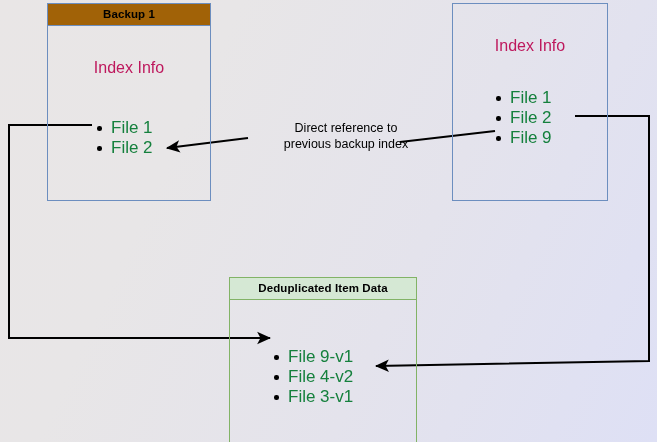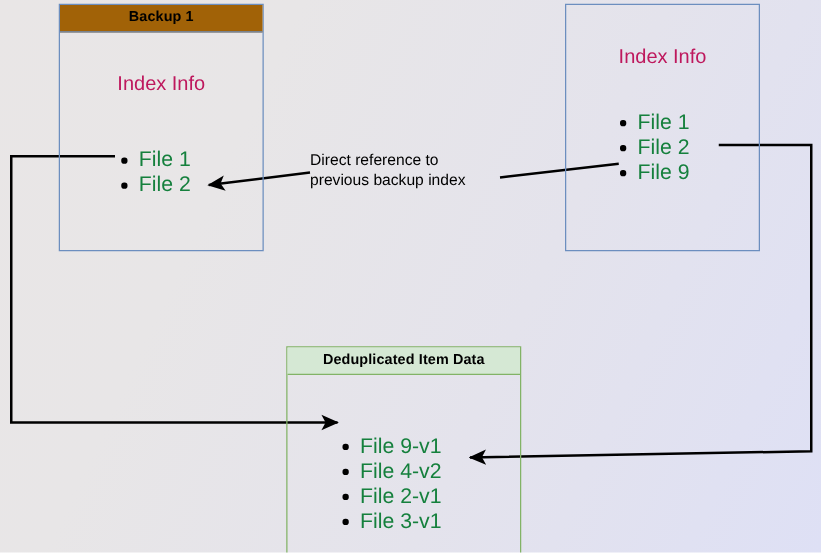--- a/index.html
+++ b/index.html
@@ -104,21 +104,21 @@
   #box-backup2 { left: 452px; top: 3px;  width: 156px; height: 198px; }
   #box-dedup   { left: 229px; top: 277px; width: 188px; height: 182px; }
 
   #box-backup1 ul.file-list { left: 47px; top: 92px; }
   #box-backup2 ul.file-list { left: 41px; top: 84px; }
   #box-dedup   ul.file-list { left: 42px; top: 47px; }
 
   
   .caption {
     position: absolute;
-    text-align: left;
+    text-align: center;
     font-size: 12.5px;
     line-height: 16px;
     color: #000;
     white-space: pre-line;
   }
   #caption-direct-ref { left: 248px; top: 120px; width: 196px; }
 </style>
 </head>
 <body>
 
@@ -166,21 +166,20 @@
       </ul>
     </div>
   </div>
 
   <div class="box green" id="box-dedup">
     <div class="box-title">Deduplicated Item Data</div>
     <div class="box-body">
       <ul class="file-list">
         <li>File 9-v1</li>
         <li>File 4-v2</li>
-        <li>File 2-v1</li>
         <li>File 3-v1</li>
       </ul>
     </div>
   </div>
 
   <div class="caption" id="caption-direct-ref">Direct reference to
 previous backup index</div>
 
 </div>
 

